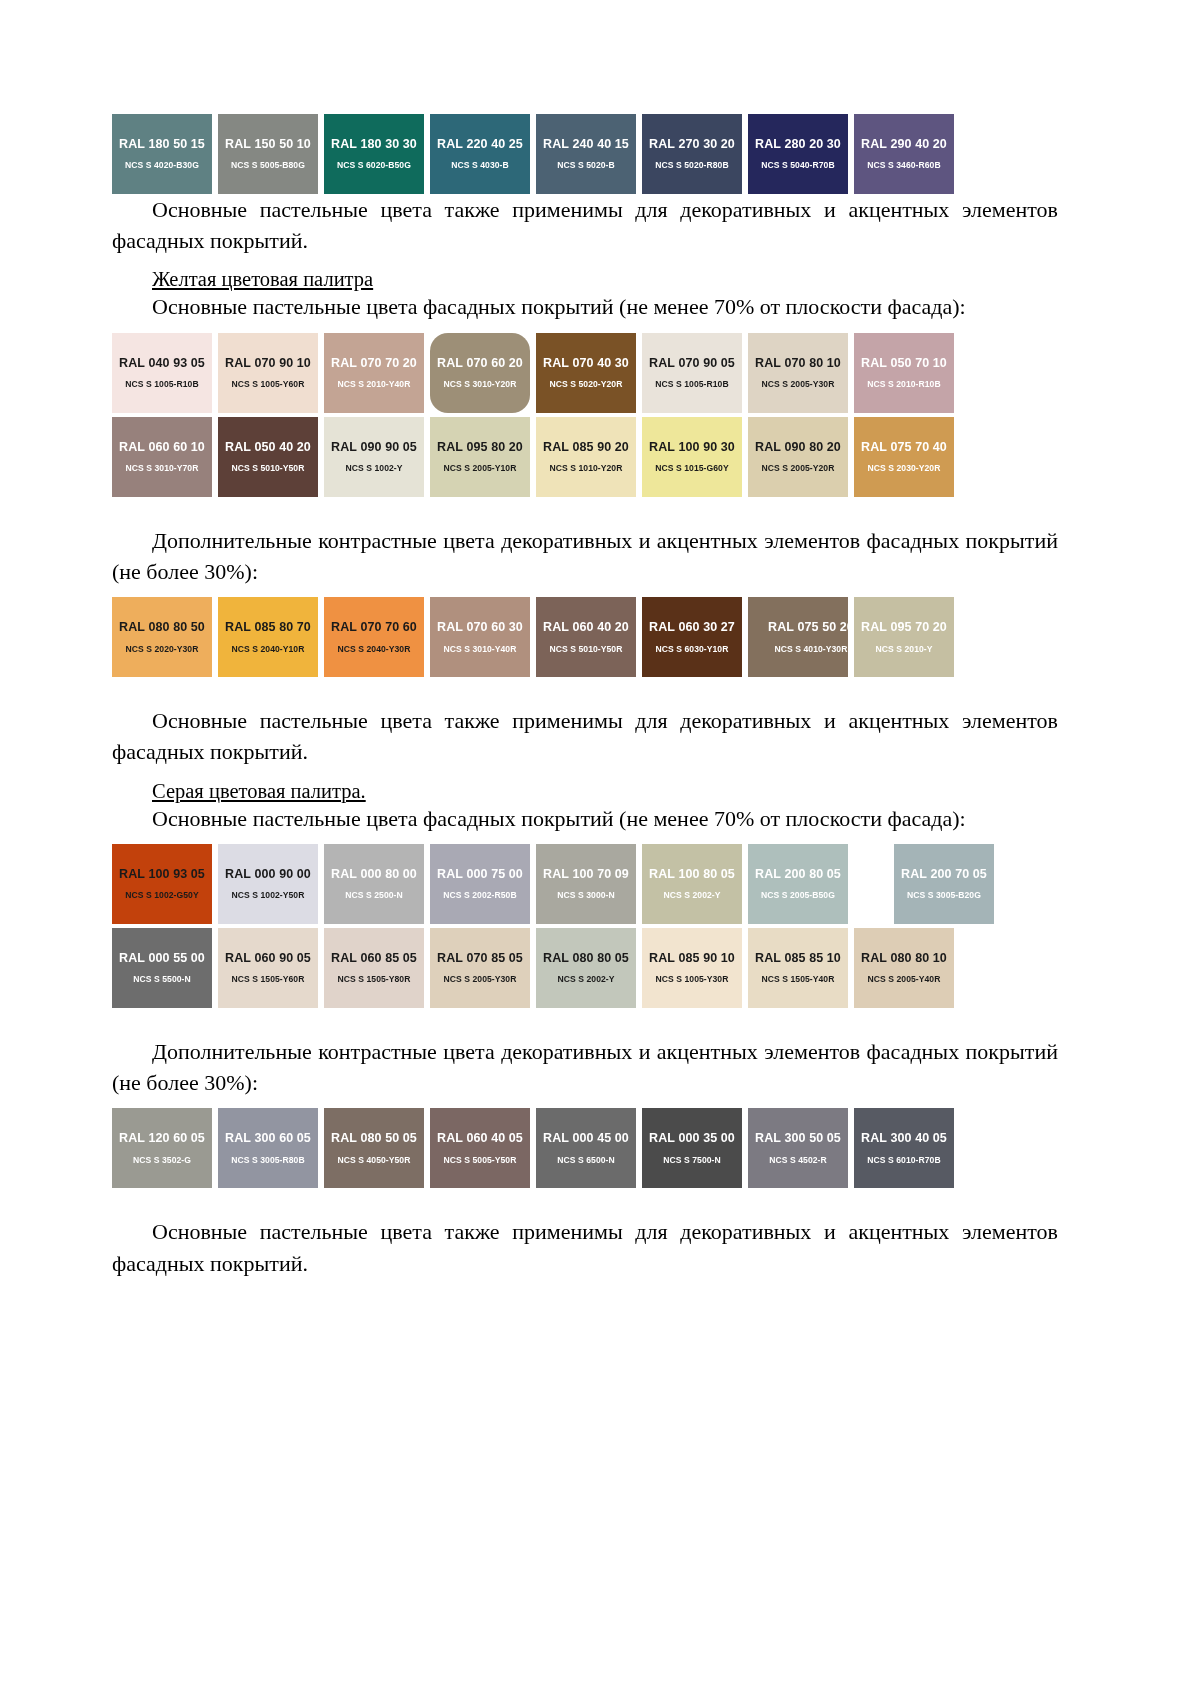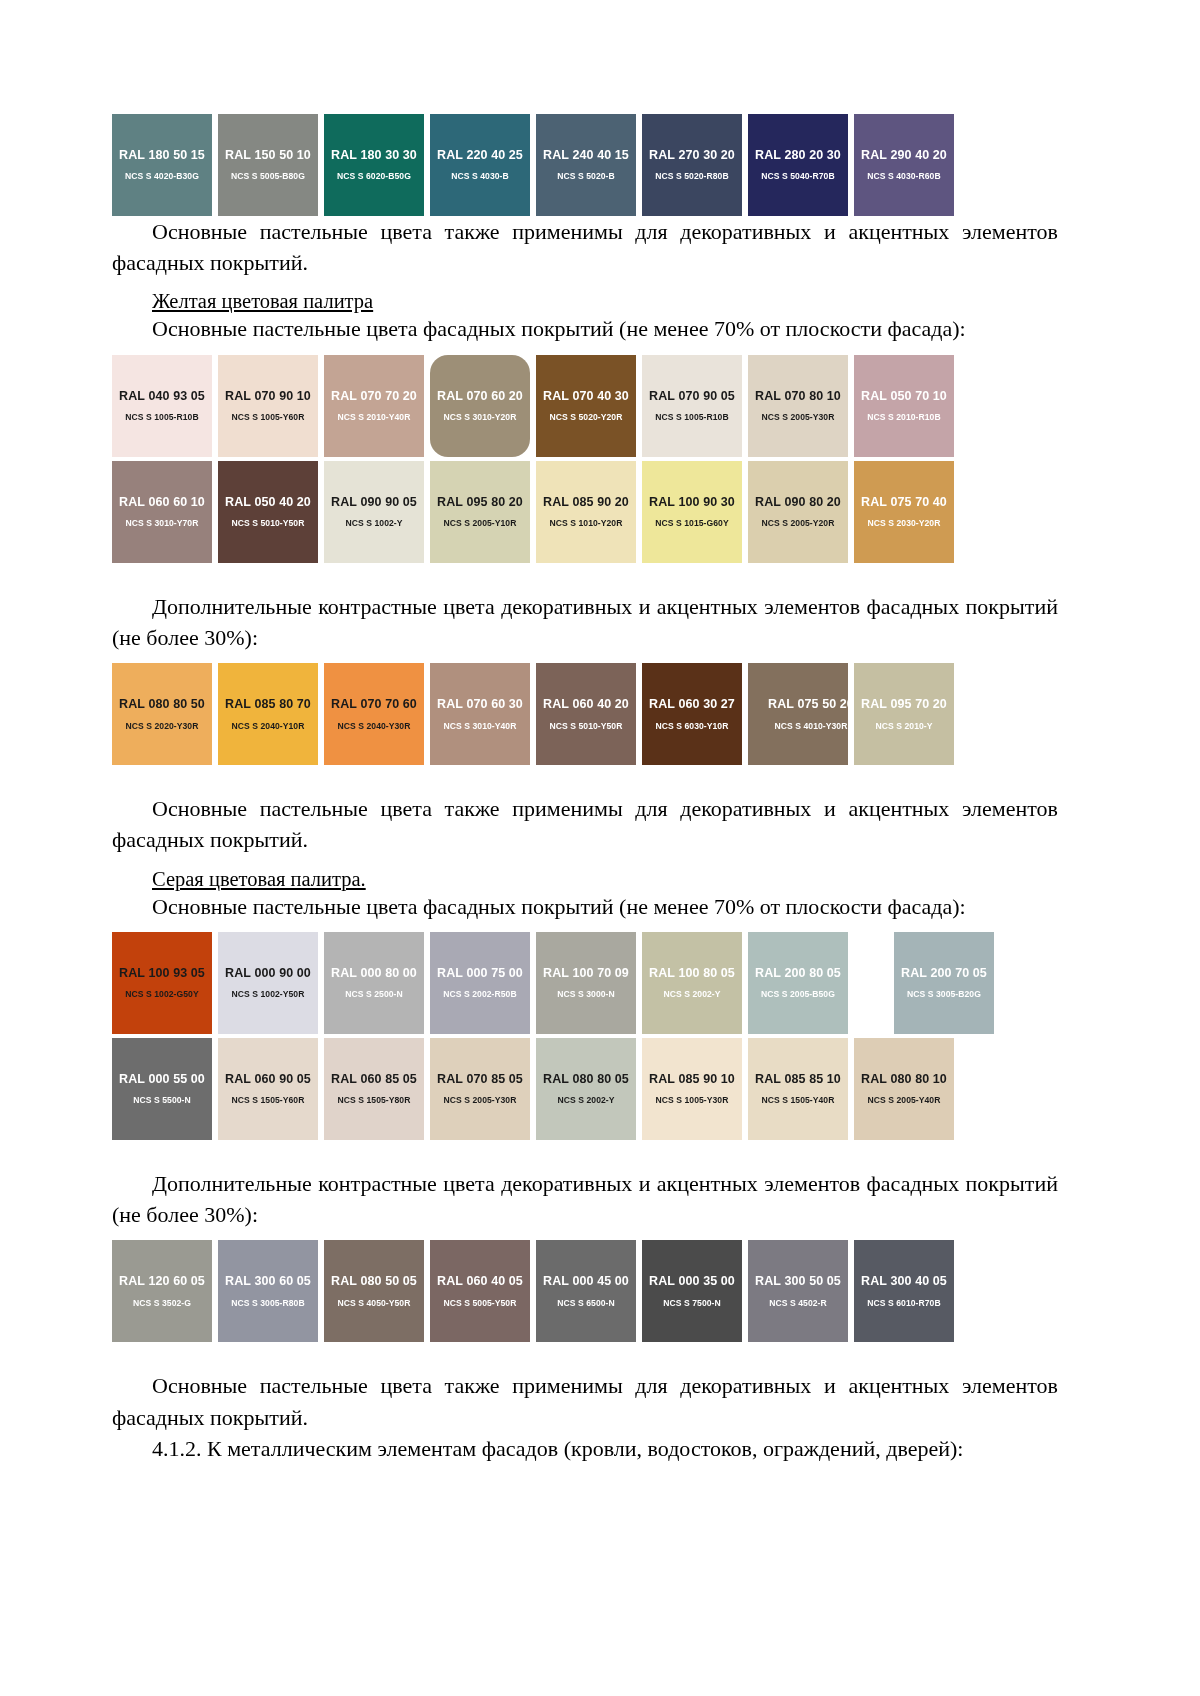--- a/index.html
+++ b/index.html
@@ -53,21 +53,21 @@
     display: flex;
     gap: 6px;
     margin: 10px 0 0 0;
     width: 946px;
   }
   .palette.tight {
     margin-top: 4px;
   }
   .swatch {
     width: 100px;
-    height: 102px;
+    height: 80px;
     position: relative;
     display: flex;
     flex-direction: column;
     align-items: center;
     justify-content: center;
     box-sizing: border-box;
     flex: 0 0 100px;
   }
   .swatch .ral {
     font-family: "Liberation Sans", "DejaVu Sans", sans-serif;
@@ -117,21 +117,21 @@
         <div class="swatch" style="background: rgb(59, 70, 96); color: rgb(255, 255, 255);">
           <div class="ral">RAL 270 30 20</div>
           <div class="ncs">NCS S 5020-R80B</div>
         </div>
         <div class="swatch" style="background: rgb(37, 39, 92); color: rgb(255, 255, 255);">
           <div class="ral">RAL 280 20 30</div>
           <div class="ncs">NCS S 5040-R70B</div>
         </div>
         <div class="swatch" style="background: rgb(94, 85, 128); color: rgb(255, 255, 255);">
           <div class="ral">RAL 290 40 20</div>
-          <div class="ncs">NCS S 4030-R60B</div>
+          <div class="ncs">NCS S 3460-R60B</div>
         </div>
       </div>
 
     <p class="para">Основные пастельные цвета также применимы для декоративных и акцентных элементов фасадных покрытий.</p>
 
     <h4 class="subhead"><span class="u">Желтая цветовая палитра</span></h4>
 
     <p class="para">Основные пастельные цвета фасадных покрытий (не менее 70% от плоскости фасада):</p>
 
     <div class="palette">
@@ -347,16 +347,15 @@
           <div class="ncs">NCS S 4502-R</div>
         </div>
         <div class="swatch" style="background: rgb(87, 90, 99); color: rgb(255, 255, 255);">
           <div class="ral">RAL 300 40 05</div>
           <div class="ncs">NCS S 6010-R70B</div>
         </div>
       </div>
 
     <p class="para block">Основные пастельные цвета также применимы для декоративных и акцентных элементов фасадных покрытий.</p>
 
-    <p class="para">4.1.2. К металлическим элементам фасадов (кровли, водостоков, ограждений, дверей):</p>
 
   </div>
 </div>
 
 </body></html>

